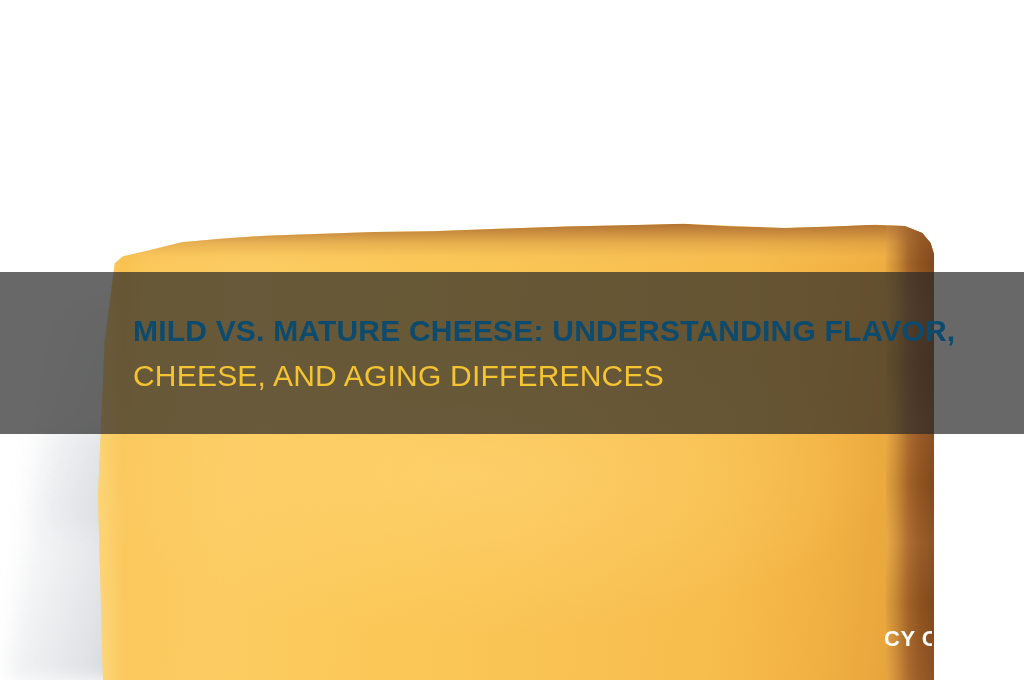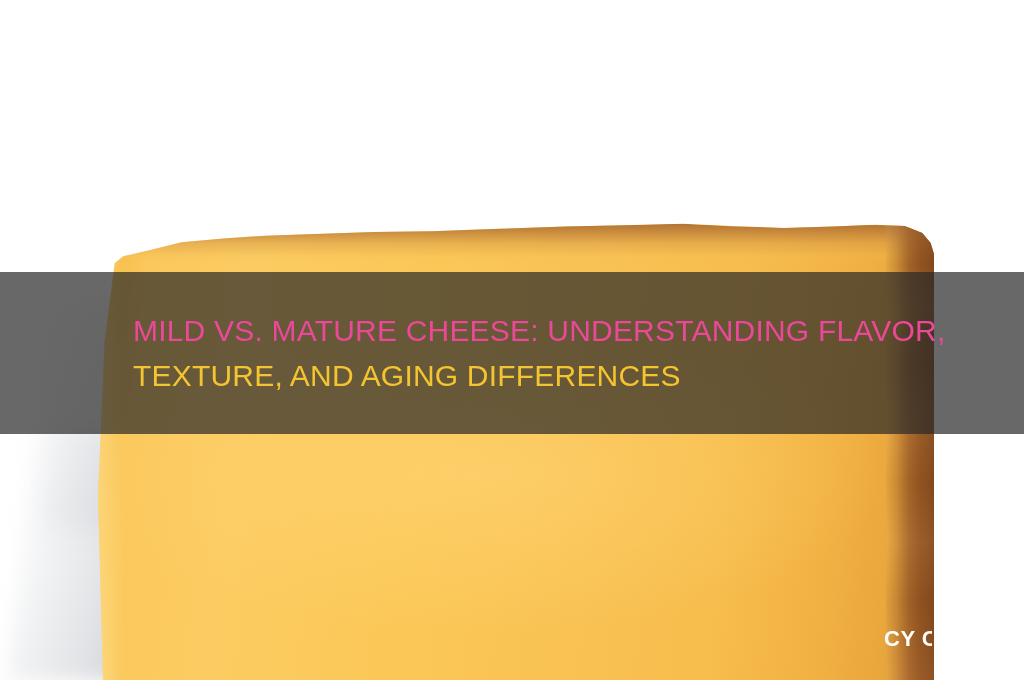--- a/index.html
+++ b/index.html
@@ -192,21 +192,21 @@
     box-sizing: border-box;
   }
   .caption-line {
     font-family: "Liberation Sans", sans-serif;
     font-weight: 400;
     font-size: 30px;
     letter-spacing: 0.2px;
     line-height: 45px;
     white-space: nowrap;
   }
-  .caption-line-1 { color: #ec4899; }
+  .caption-line-1 { color: #0c4a6e; font-weight: bold; }
   .caption-line-2 { color: #f5c431; }
 
   
   .watermark {
     position: absolute;
     left: 884px;
     top: 622px;
     width: 48px;
     height: 34px;
     overflow: hidden;
@@ -242,20 +242,20 @@
       <div class="cheese-rind-right"></div>
       <div class="cheese-rind-right-tex"></div>
     </div>
 
   </div>
 
   <div class="caption-band"></div>
 
   <div class="caption-text">
     <div class="caption-line caption-line-1">MILD VS. MATURE CHEESE: UNDERSTANDING FLAVOR,</div>
-    <div class="caption-line caption-line-2">TEXTURE, AND AGING DIFFERENCES</div>
+    <div class="caption-line caption-line-2">CHEESE, AND AGING DIFFERENCES</div>
   </div>
 
   <div class="watermark">
     <span class="watermark-text">CY CH</span>
   </div>
 
 </div>
 
 </body></html>

